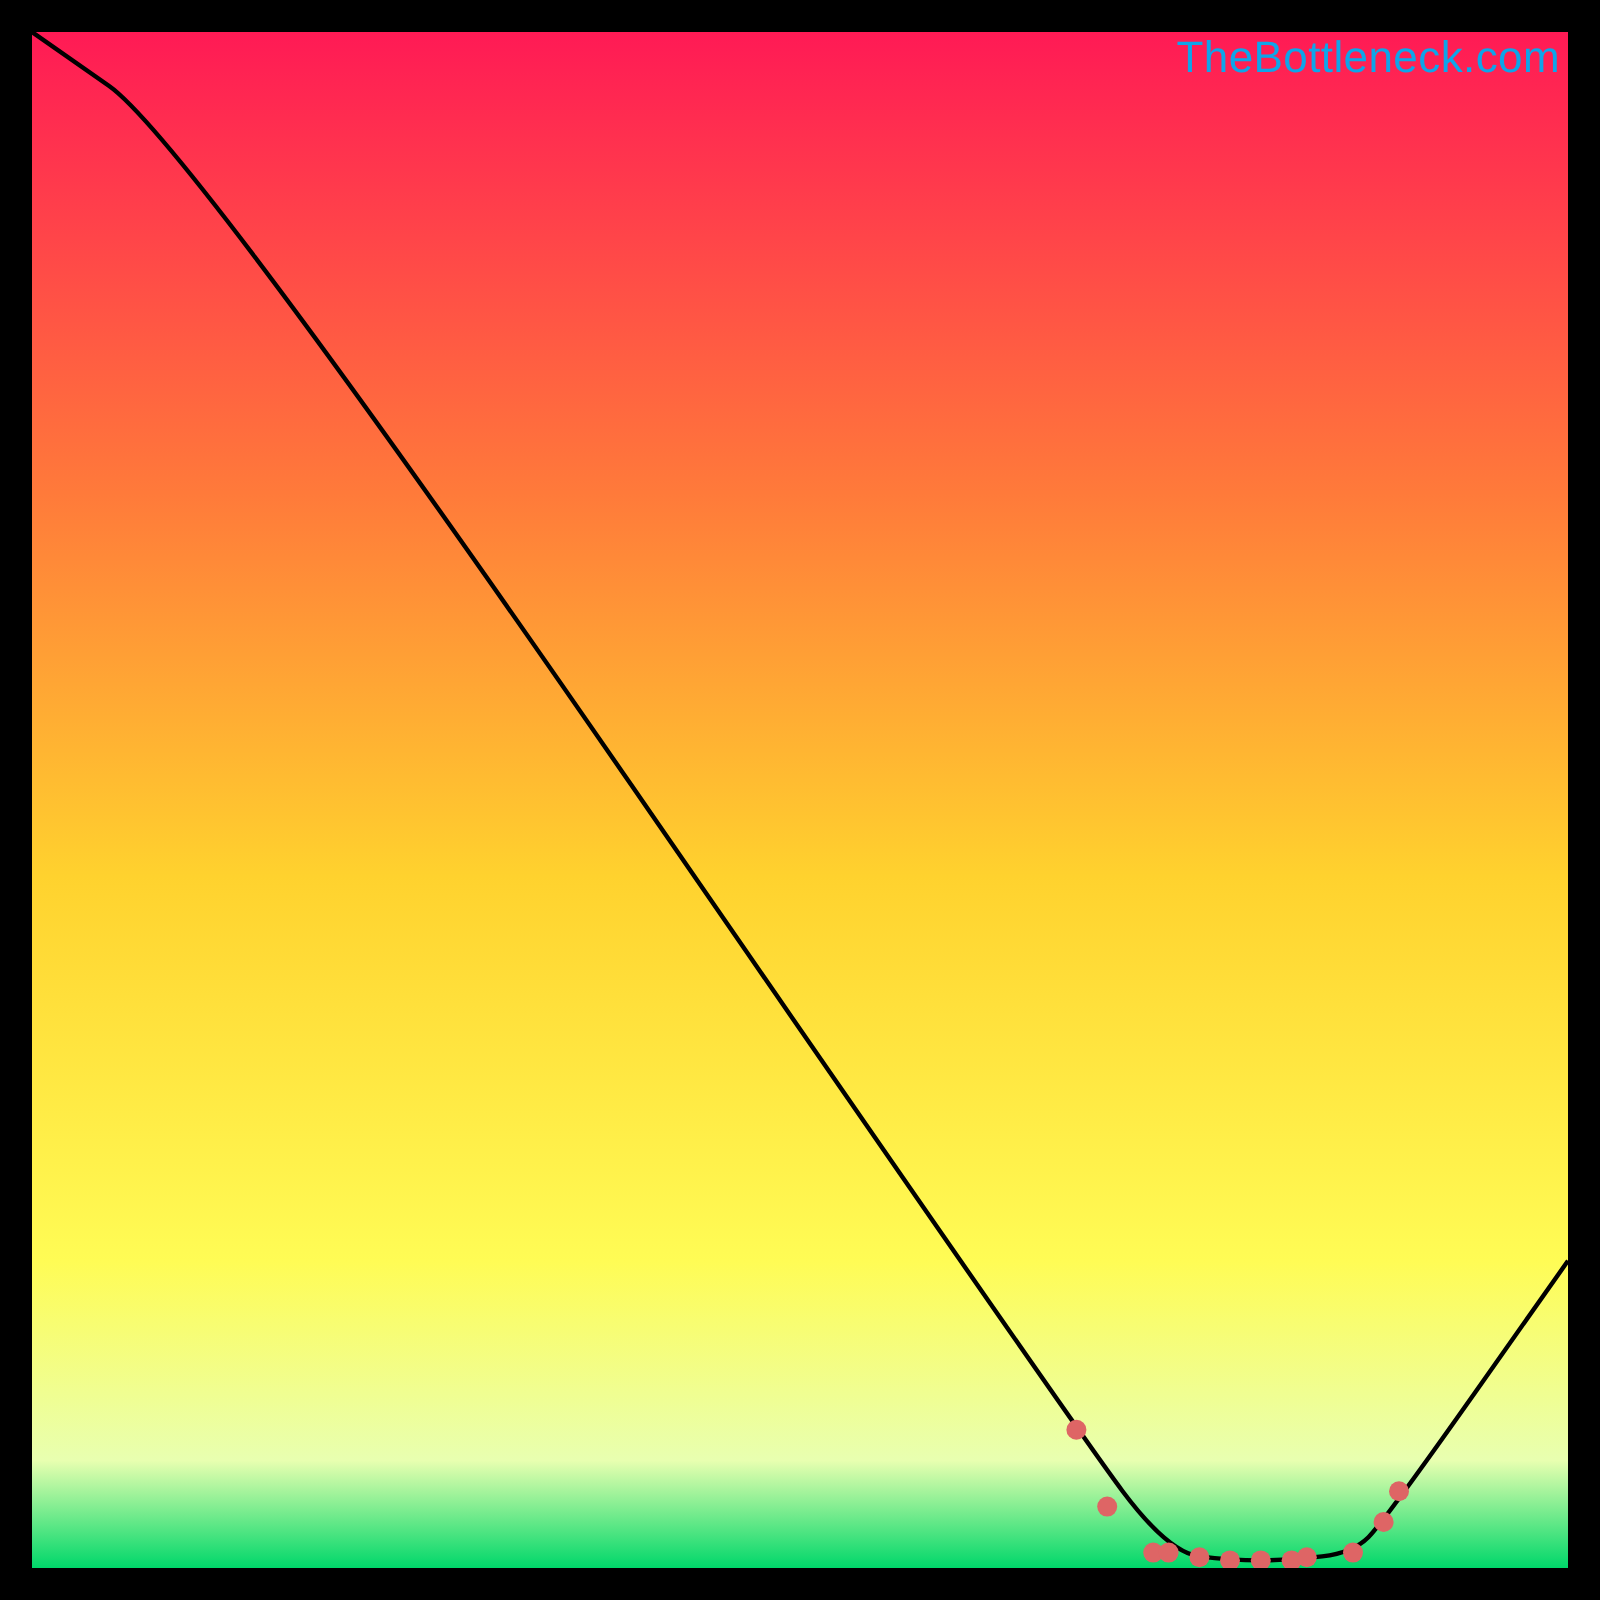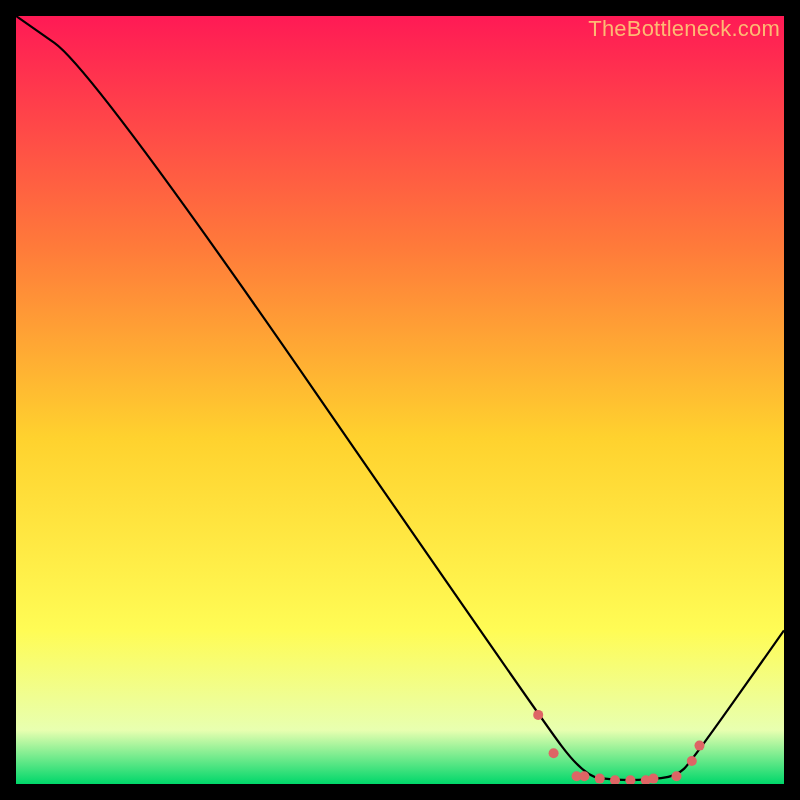--- a/index.html
+++ b/index.html
@@ -16,21 +16,21 @@
     left: 16px;
     top: 16px;
     width: 768px;
     height: 768px;
     background: #000;
   }
   .watermark {
     position: absolute;
     top: 0px;
     right: 4px;
-    color: #fdba74;
+    color: #0ea5e9;
     font-size: 22px;
     font-weight: 500;
     letter-spacing: 0.2px;
     z-index: 5;
   }
   svg {
     position: absolute;
     left: 0;
     top: 0;
   }

